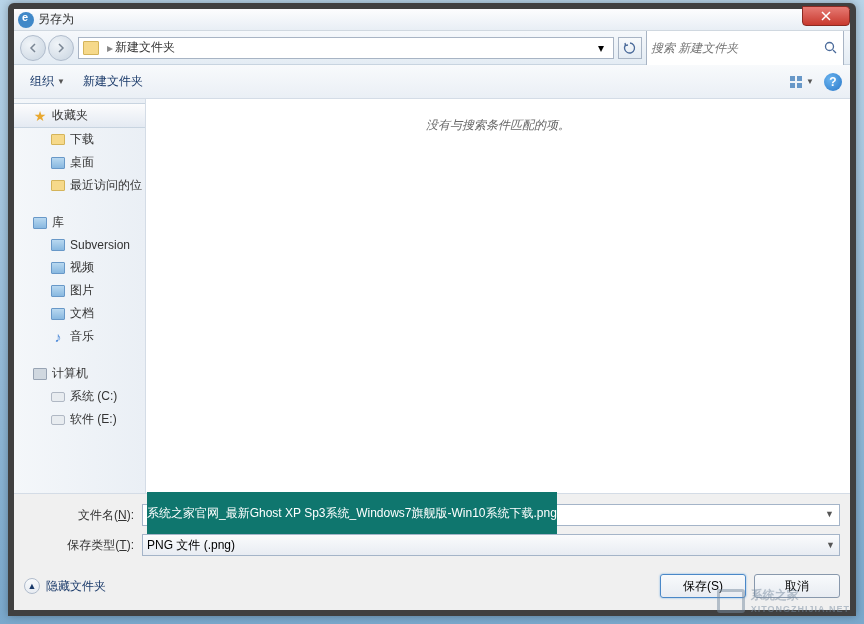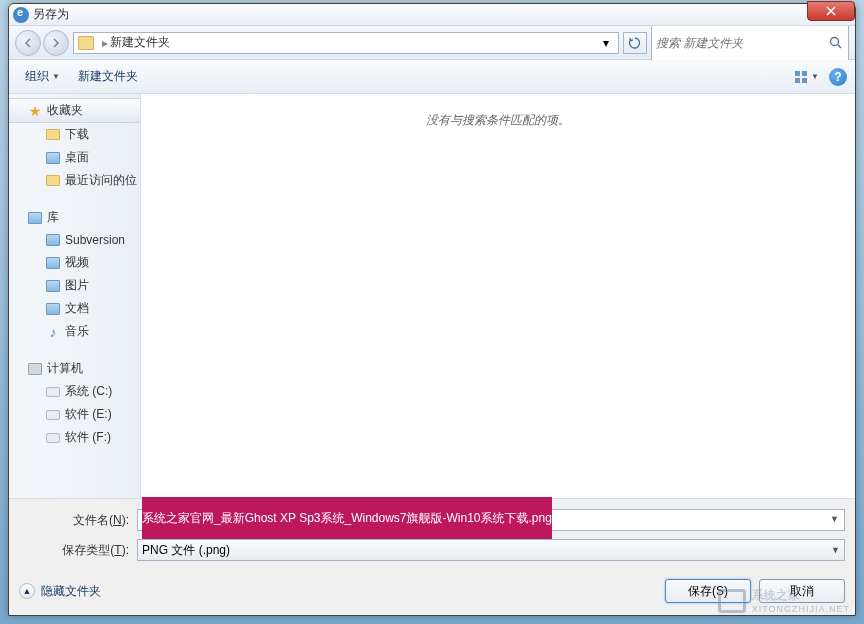--- a/index.html
+++ b/index.html
@@ -1,17 +1,17 @@
 <!DOCTYPE html>
 <html><head>
 <meta charset="utf-8">
 <style>
 * { margin: 0; padding: 0; box-sizing: border-box; font-family: 'Microsoft YaHei', 'Segoe UI', sans-serif; font-size: 12px; }
 body { background: linear-gradient(to bottom, #b8d4e8, #7aa8cc); width: 864px; height: 624px; overflow: hidden; position: relative; }
-.window { position: absolute; left: 8px; top: 3px; width: 848px; height: 613px; background: #fff; border: 1px solid #404040; border-radius: 6px 6px 0 0; box-shadow: 0 0 8px rgba(0,0,0,0.3); display: flex; flex-direction: column; }
+.window { position: absolute; left: 8px; top: 3px; width: 848px; height: 613px; background: #fff; border: 6px solid #404040; border-radius: 6px 6px 0 0; box-shadow: 0 0 8px rgba(0,0,0,0.3); display: flex; flex-direction: column; }
 .titlebar { height: 22px; background: linear-gradient(to bottom, #fdfdfe, #e8eef5); border-bottom: 1px solid #d0d8e0; display: flex; align-items: center; padding: 0 4px; border-radius: 6px 6px 0 0; position: relative; }
 .title-icon { width: 16px; height: 16px; background: #4088c8; border-radius: 50%; margin-right: 4px; position: relative; }
 .title-icon::after { content: 'e'; color: #fff; font-weight: bold; font-size: 11px; position: absolute; left: 4px; top: -1px; }
 .title-text { font-size: 12px; color: #333; }
 .close-btn { position: absolute; right: 0; top: -3px; width: 48px; height: 20px; background: linear-gradient(to bottom, #e67a73, #c8392e); border: 1px solid #8a2a22; border-radius: 0 4px 4px 4px; display: flex; align-items: center; justify-content: center; cursor: pointer; }
 .close-btn svg { width: 10px; height: 10px; }
 .navbar { height: 34px; background: linear-gradient(to bottom, #f5f8fb, #e4ecf4); border-bottom: 1px solid #c8d4e0; display: flex; align-items: center; padding: 0 6px; gap: 4px; }
 .nav-arrows { display: flex; gap: 2px; }
 .nav-arrow { width: 26px; height: 26px; border-radius: 50%; background: radial-gradient(circle at 35% 35%, #f0f4f8, #c8d4e0); border: 1px solid #b0bccc; display: flex; align-items: center; justify-content: center; cursor: pointer; }
 .nav-arrow svg { width: 12px; height: 12px; }
@@ -43,29 +43,29 @@
 .drive-ico { width: 14px; height: 10px; background: #e8ecf0; border: 1px solid #b0b8c4; border-radius: 2px; }
 .music-ico { color: #4a88d8; font-size: 14px; }
 .content-area { flex: 1; background: #fff; display: flex; justify-content: center; padding-top: 18px; }
 .empty-msg { color: #666; font-style: italic; }
 .bottom-panel { background: #f0f0f0; padding: 10px 10px 12px 10px; }
 .field-row { display: flex; align-items: center; margin-bottom: 8px; }
 .field-label { width: 118px; text-align: right; padding-right: 8px; color: #333; }
 .field-label u { text-decoration: underline; }
 .field-input-wrap { flex: 1; position: relative; }
 .filename-input { width: 100%; height: 22px; border: 1px solid #a4b4c8; padding: 0 20px 0 4px; background: #fff; }
-.filename-sel { background: #be185d; color: #fff; padding: 14px 0; }
+.filename-sel { background: #0f766e; color: #fff; padding: 14px 0; }
 .type-select { width: 100%; height: 22px; border: 1px solid #a4b4c8; background: linear-gradient(to bottom, #fafbfc, #e8ecf2); padding: 0 4px; display: flex; align-items: center; justify-content: space-between; cursor: pointer; }
 .drop-arrow { font-size: 9px; color: #555; }
 .button-row { display: flex; align-items: center; margin-top: 18px; }
 .hide-folders { display: flex; align-items: center; gap: 6px; cursor: pointer; color: #1a3a6a; }
 .hide-arrow { width: 16px; height: 16px; border: 1px solid #b0bccc; border-radius: 50%; background: linear-gradient(to bottom,#f8fafc,#e8ecf2); display:flex; align-items:center; justify-content:center; font-size: 9px; }
 .action-btn { width: 86px; height: 24px; background: linear-gradient(to bottom, #f8fafc, #e8ecf2); border: 1px solid #8898ac; border-radius: 3px; cursor: pointer; margin-left: 8px; }
 .action-btn.primary { border: 1px solid #4a88c8; box-shadow: 0 0 2px #6aa8e0; }
-.watermark { position: absolute; right: 14px; bottom: 10px; color: rgba(120,140,160,0.5); font-size: 14px; font-weight: normal; display:flex; align-items:center; gap:6px; pointer-events:none; }
+.watermark { position: absolute; right: 14px; bottom: 10px; color: rgba(120,140,160,0.5); font-size: 14px; font-weight: bold; display:flex; align-items:center; gap:6px; pointer-events:none; }
 .watermark-icon { width: 28px; height: 24px; border: 3px solid rgba(120,140,160,0.5); border-radius: 3px; position:relative; }
 .watermark-sub { font-size: 9px; letter-spacing: 1px; }
 </style>
 </head>
 <body>
 
 <div class="window">
   <div class="titlebar">
     <span class="title-icon"></span>
     <span class="title-text">另存为</span>
@@ -200,26 +200,20 @@
             <span class="drive-ico"></span>
           </span>
           <span class="tree-label">系统 (C:)</span>
         </div>
       <div class="tree-item">
           <span class="tree-icon">
             <span class="drive-ico"></span>
           </span>
           <span class="tree-label">软件 (E:)</span>
         </div>
-      <div class="tree-item">
-          <span class="tree-icon">
-            <span class="drive-ico"></span>
-          </span>
-          <span class="tree-label">软件 (F:)</span>
-        </div>
     </div>
     <div class="content-area">
       <div class="empty-msg">没有与搜索条件匹配的项。</div>
     </div>
   </div>
 
   <div class="bottom-panel">
     <div class="field-row">
       <div class="field-label"><span>文件名(</span><u>N</u><span>):</span></div>
       <div class="field-input-wrap">

